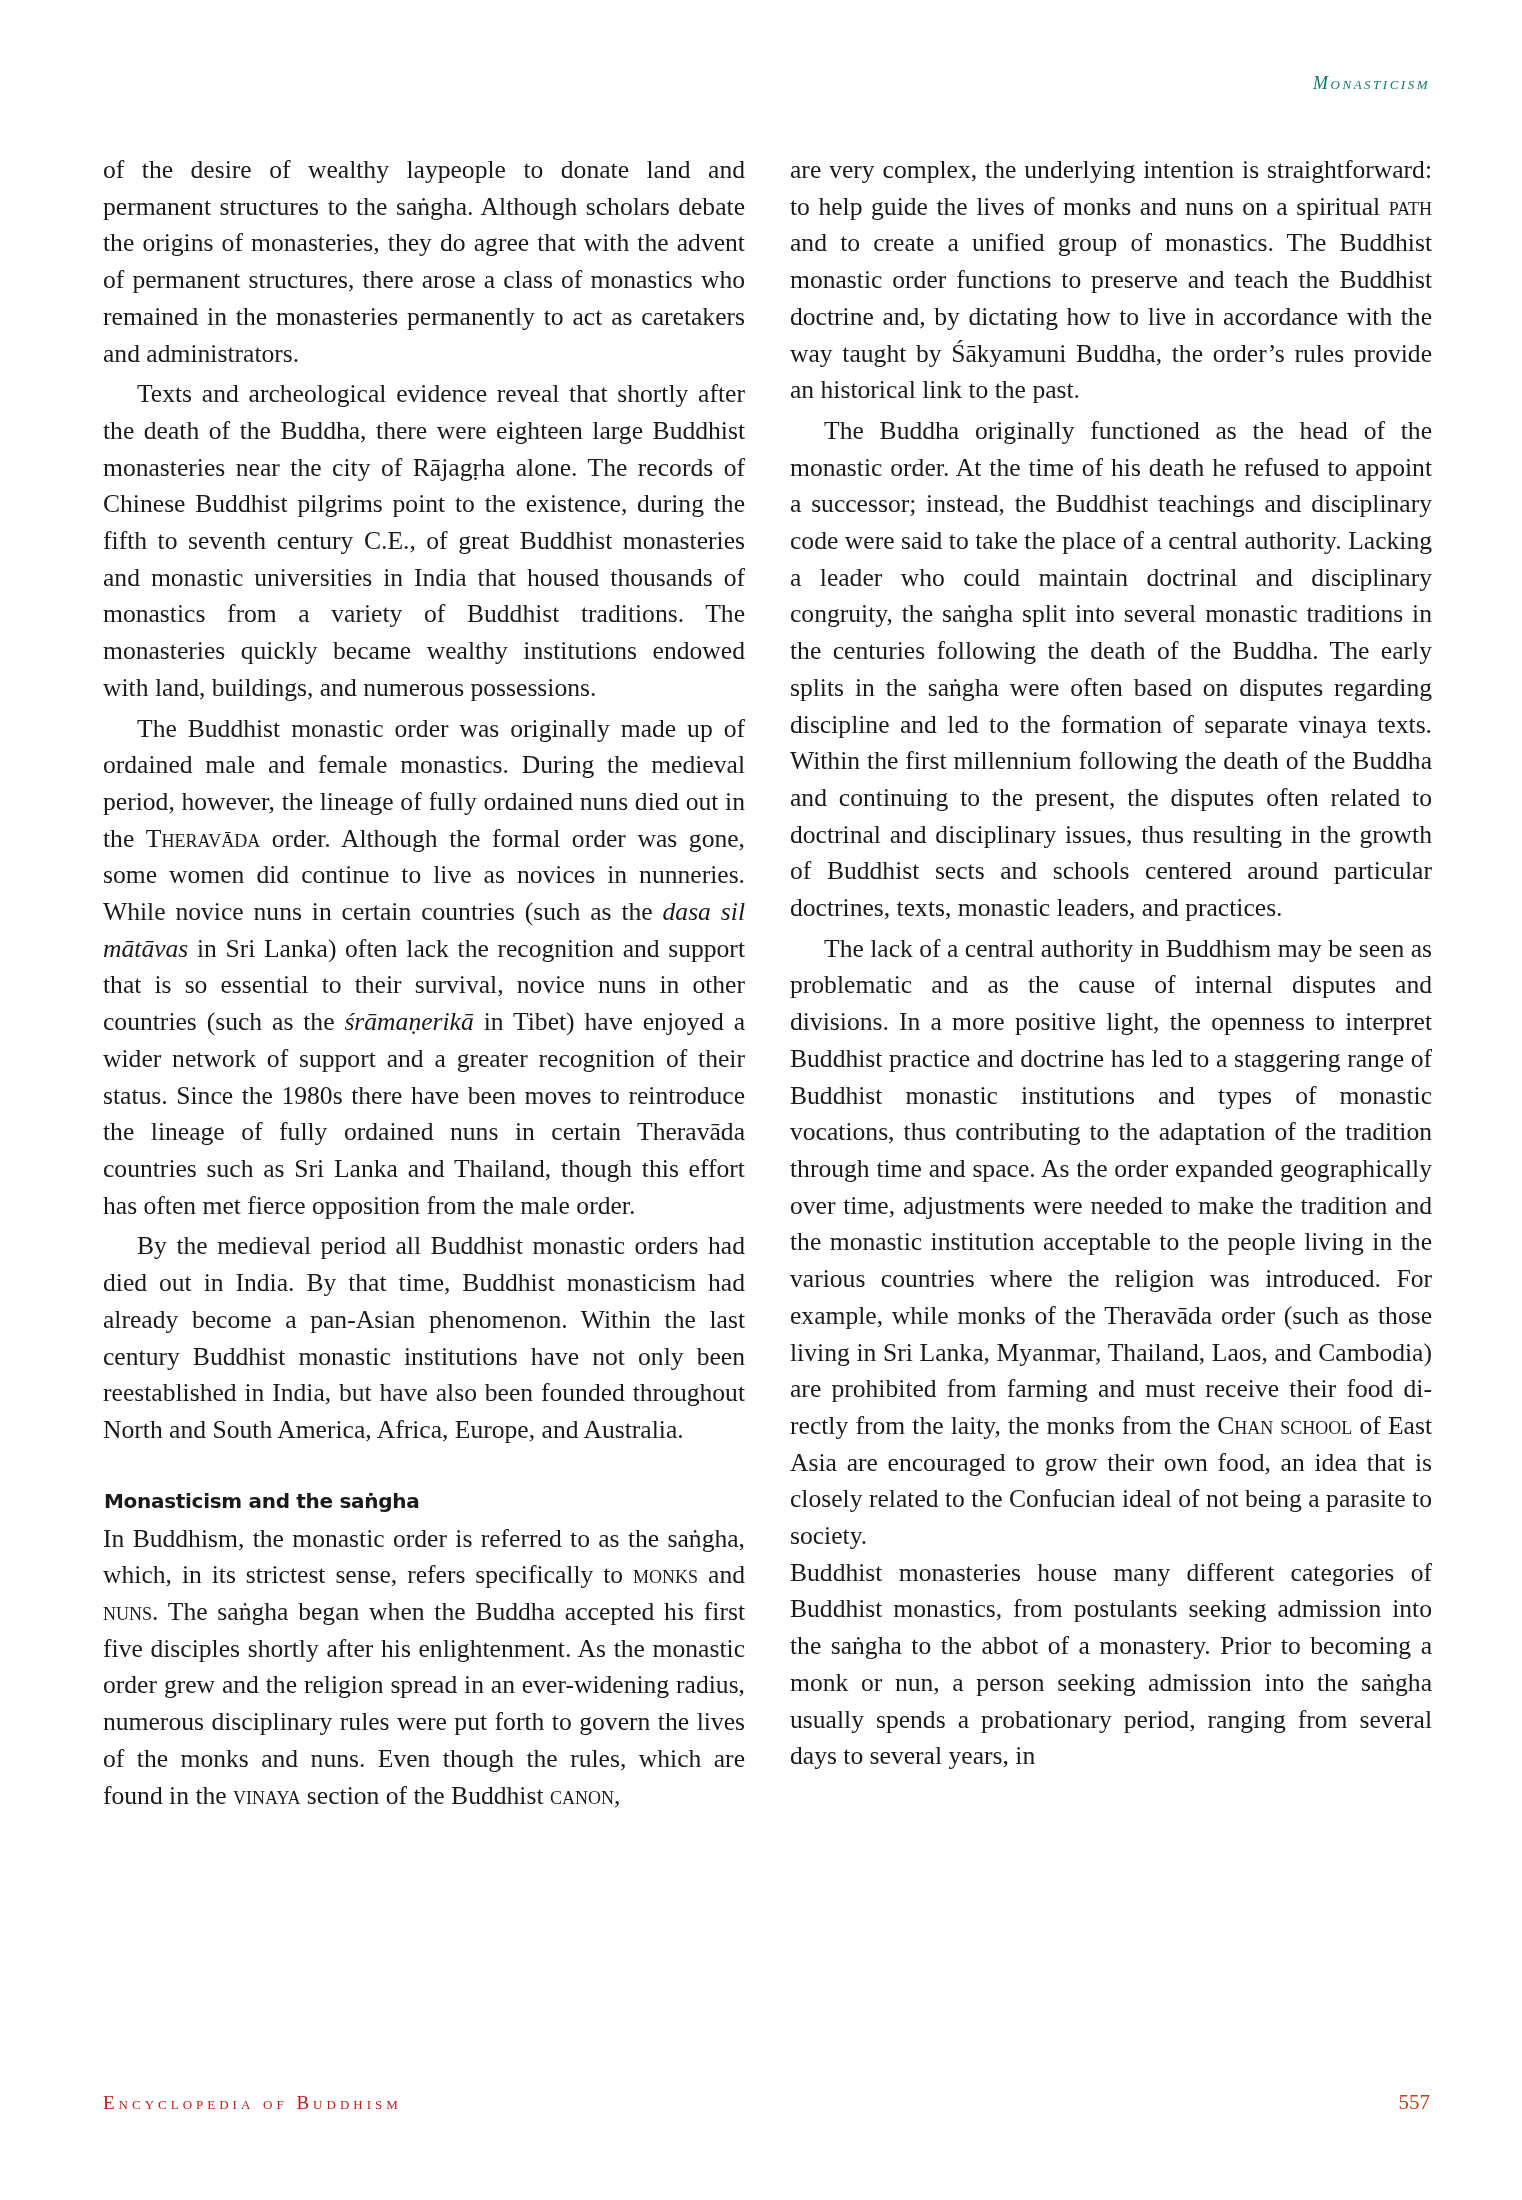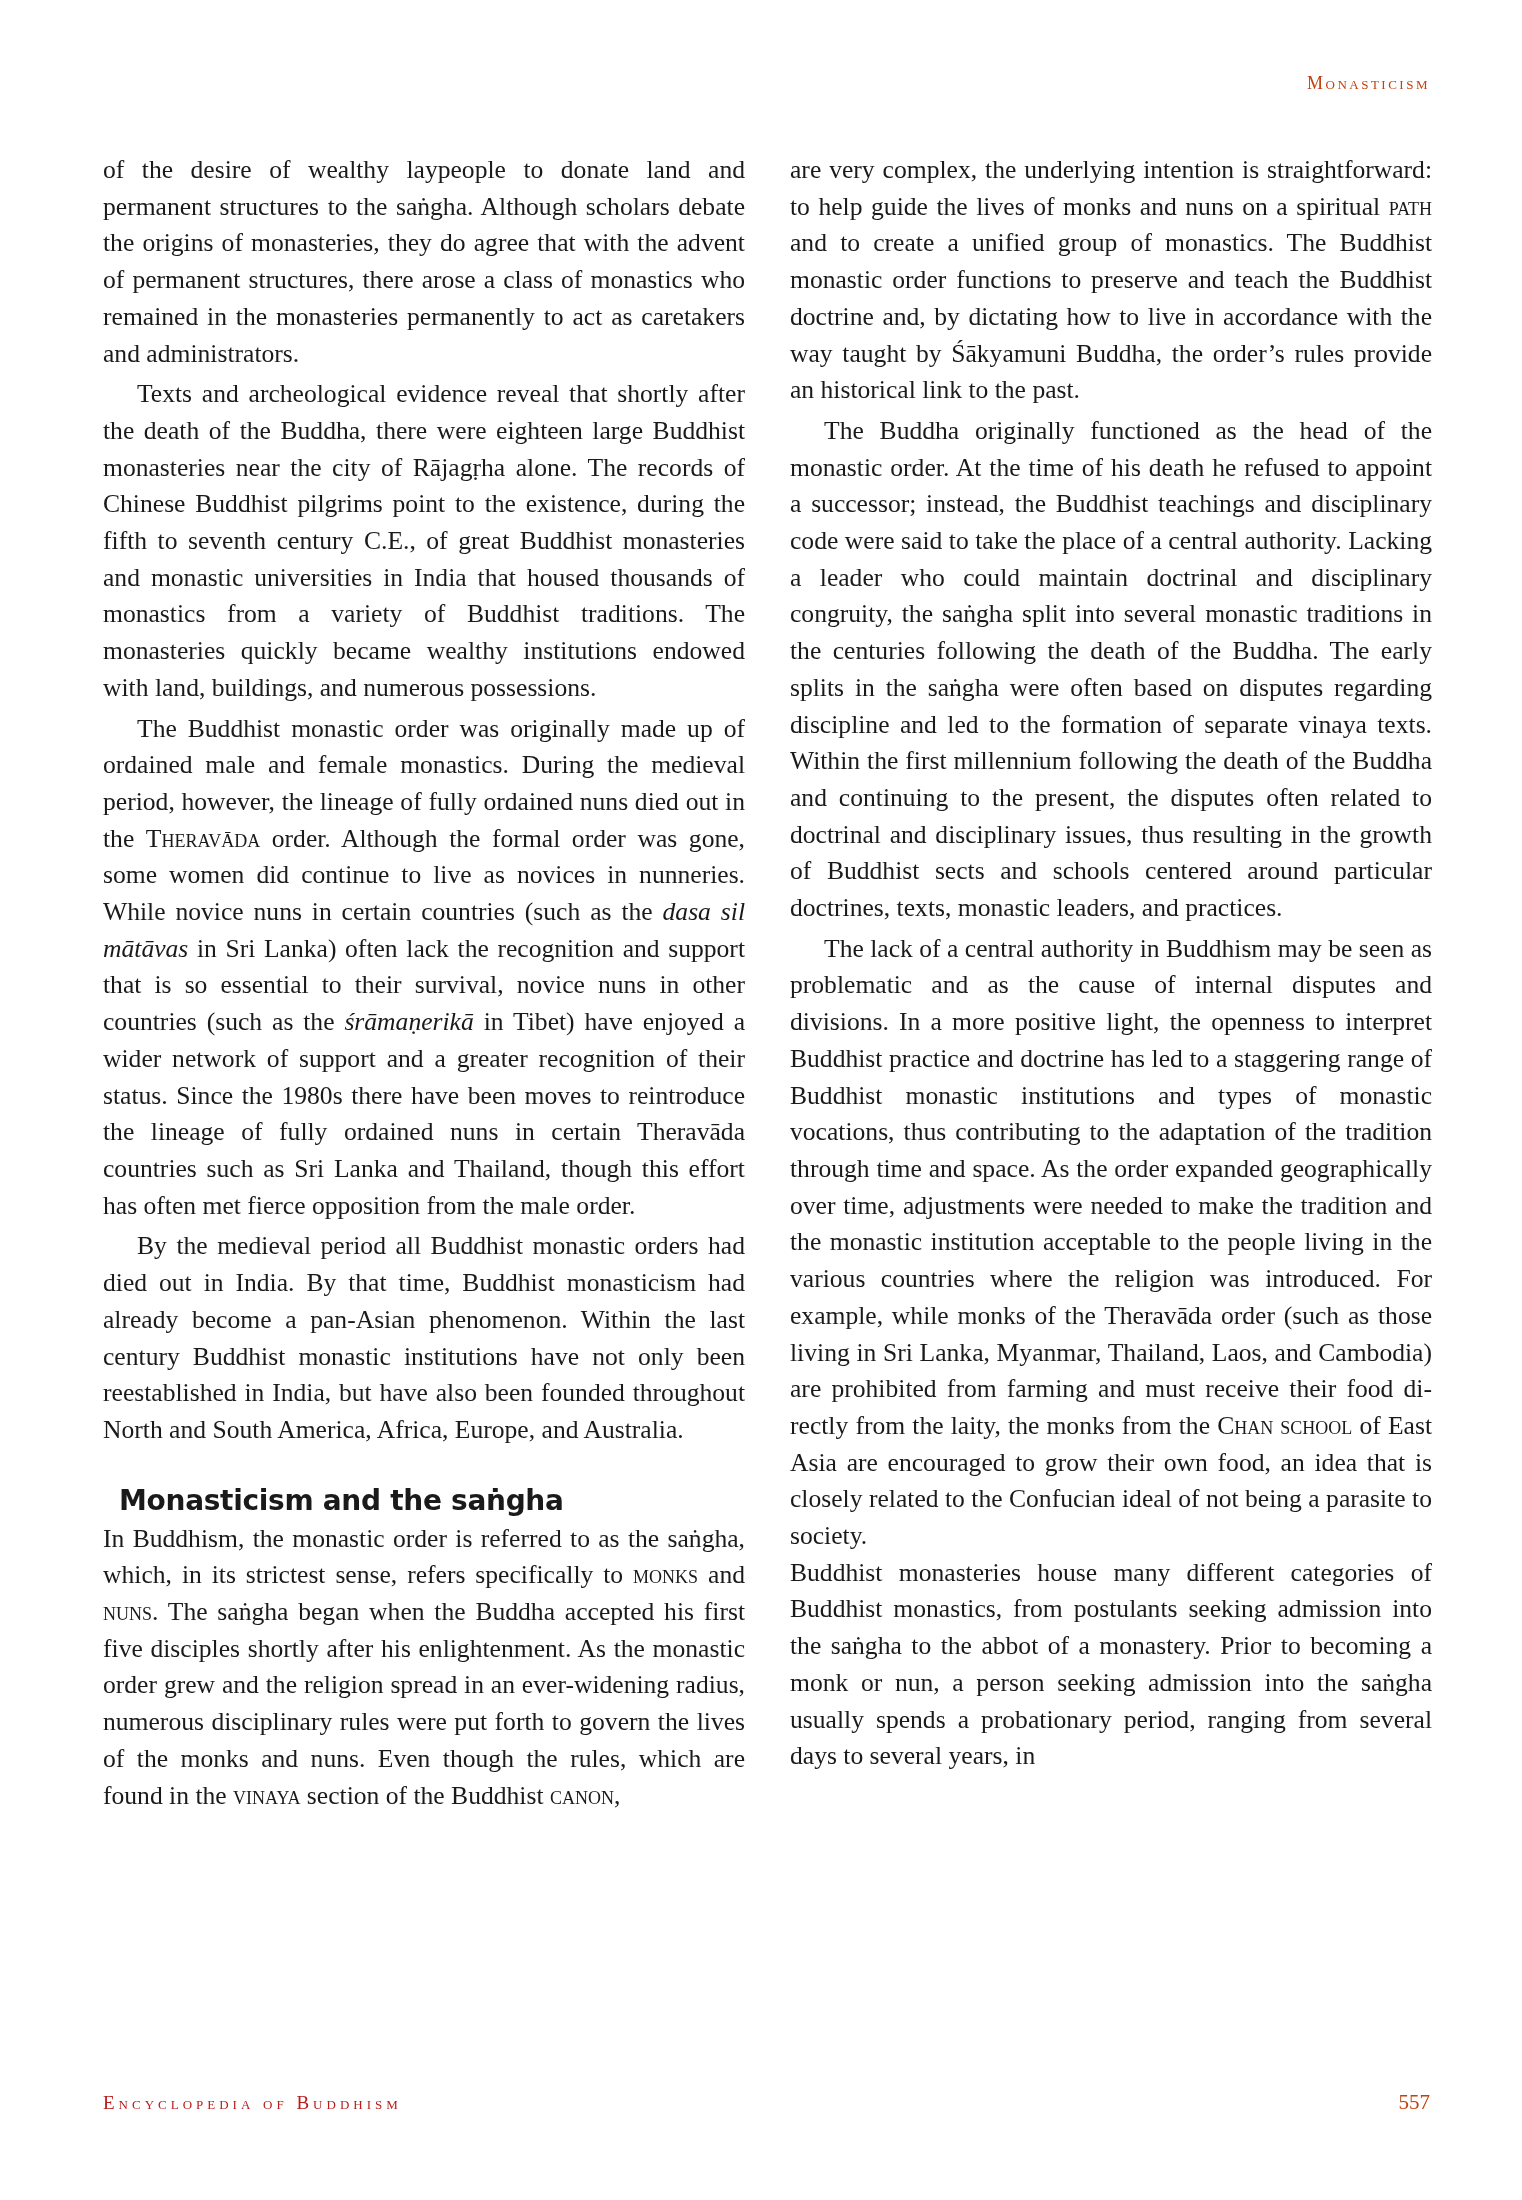--- a/index.html
+++ b/index.html
@@ -1,28 +1,28 @@
 <!DOCTYPE html>
 <html><head>
 <meta charset="utf-8">
 <style>
   html, body { margin: 0; padding: 0; background: #ffffff; }
   body { width: 1522px; height: 2200px; position: relative; overflow: hidden;
          font-family: "Liberation Serif", "DejaVu Serif", serif; color: #1a1a1a; }
   .running-head { position: absolute; top: 73px; right: 92px; font-size: 18px;
-         letter-spacing: 2.5px; font-variant: small-caps; color: #c2410c; }
+         letter-spacing: 2.5px; font-variant: small-caps; color: #0f766e; font-style: italic; }
   .col { position: absolute; top: 152px; width: 642px; font-size: 25.6px; line-height: 36.7px;
          text-align: justify; hyphens: manual; }
   .col-left { left: 103px; }
   .col-right { left: 790px; }
   .col p { margin: 0; text-indent: 0; }
   .col p.indent { text-indent: 34px; }
   .col p.gap { margin-top: 4px; }
-  .col h2 { font-family: "DejaVu Sans", sans-serif; font-weight: bold; font-size: 28px;
-         margin: 34px 0 2px 16px; line-height: 36px; letter-spacing: -0.3px; }
+  .col h2 { font-family: "DejaVu Sans", sans-serif; font-weight: bold; font-size: 20px;
+         margin: 34px 0 2px 1px; line-height: 36px; letter-spacing: -0.3px; }
   .sc { font-variant: small-caps; }
   em { font-style: italic; }
   .footer-left { position: absolute; top: 2092px; left: 103px; font-size: 19px;
          letter-spacing: 4px; font-variant: small-caps; color: #b91c1c; }
   .footer-right { position: absolute; top: 2090px; right: 92px; font-size: 21px; color: #c2410c; }
 </style>
 </head>
 <body>
 
 <div class="running-head">Monasticism</div>

